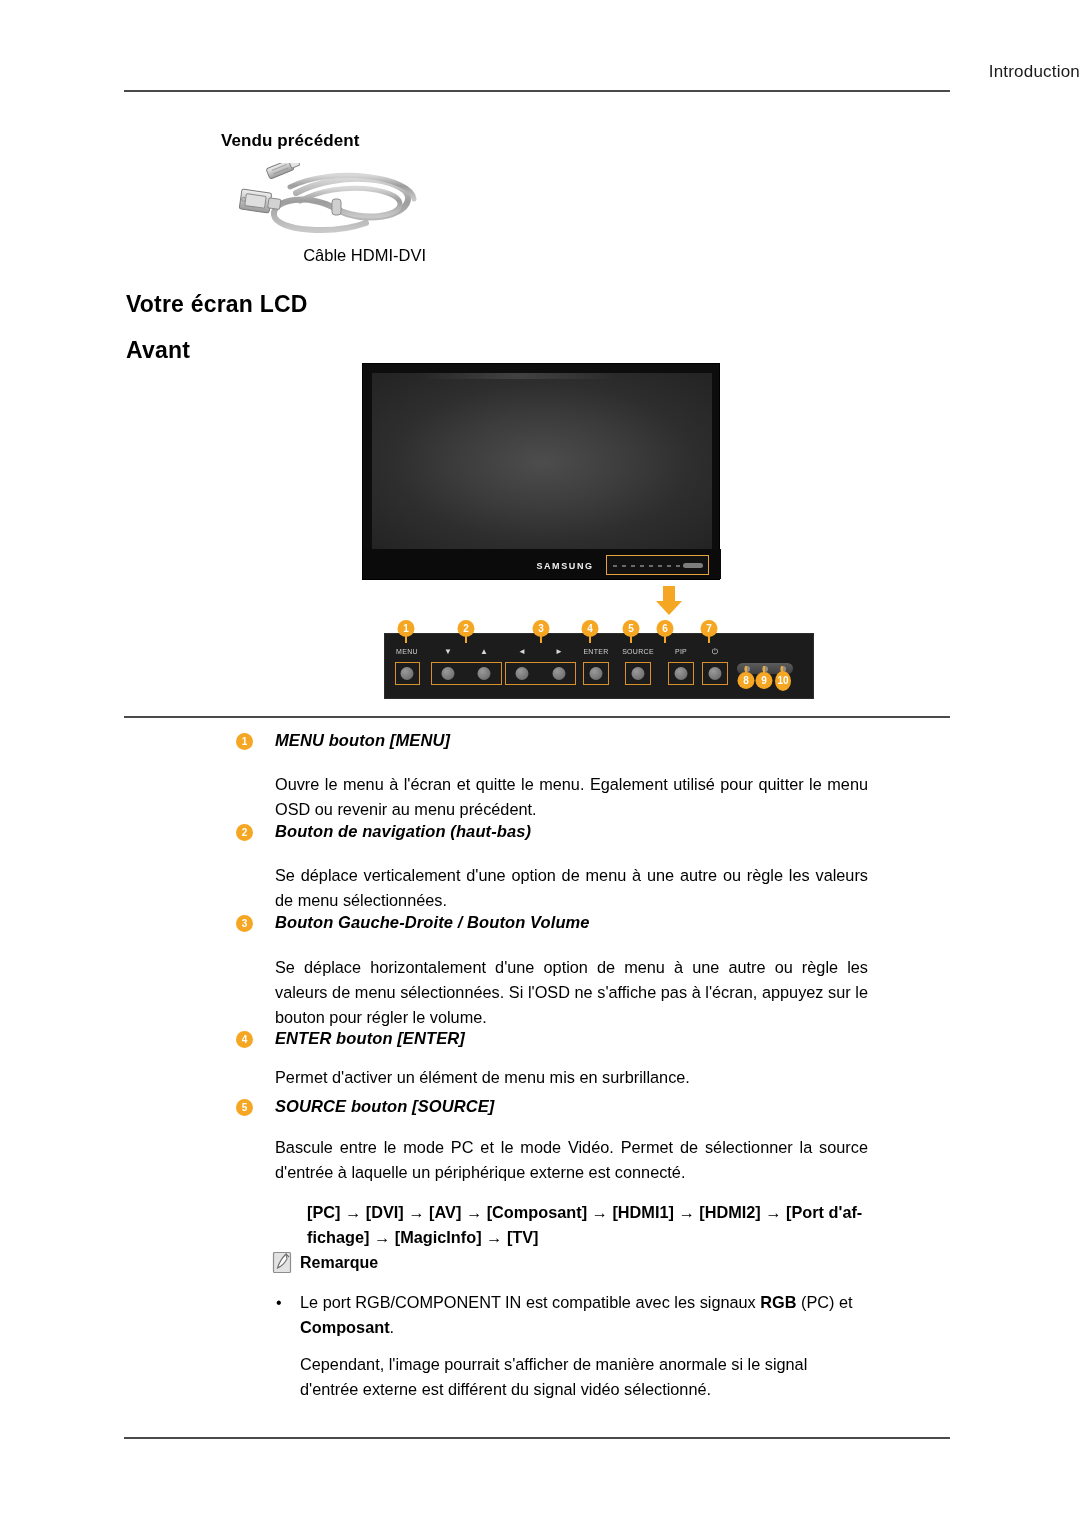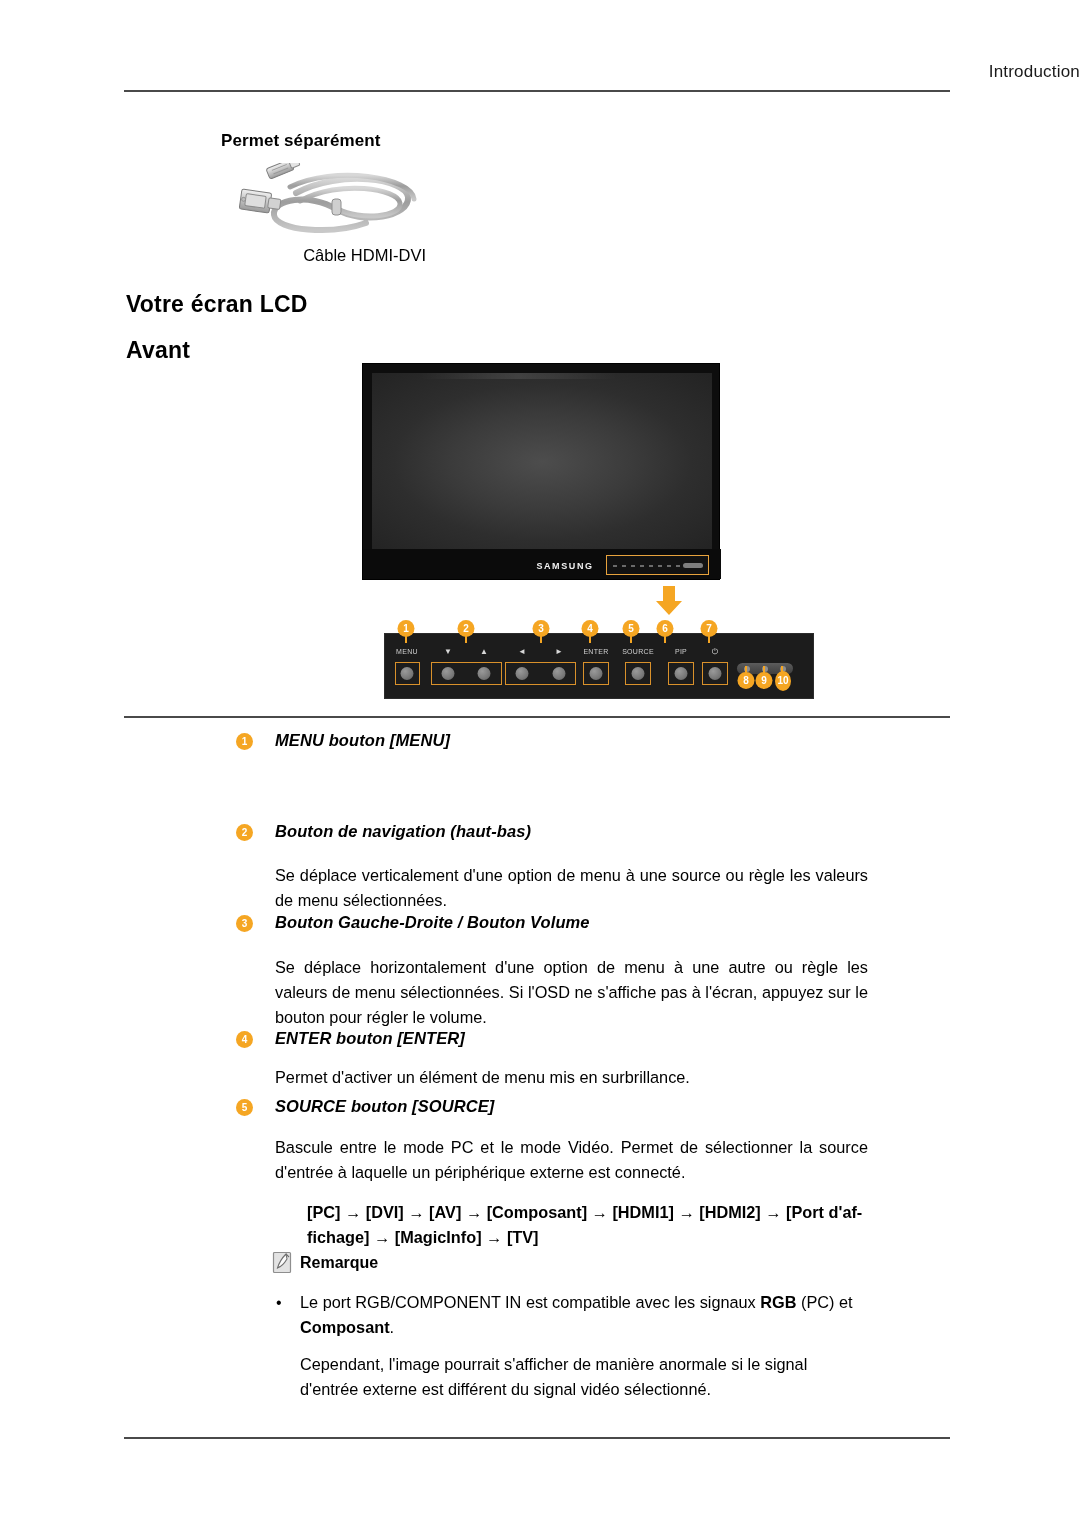--- a/index.html
+++ b/index.html
@@ -301,21 +301,21 @@
   .bullet-text b { font-weight: bold; }
 </style>
 </head>
 <body>
 
 <div class="page">
 
   <div class="header-title">Introduction</div>
   <div class="rule-top"></div>
 
-  <div class="sold-sep-title">Permet séparément</div>
+  <div class="sold-sep-title">Vendu précédent</div>
 
   <div class="cable-fig">
     <svg width="190" height="78" viewBox="0 0 190 78">
       <defs>
         <linearGradient id="cabGrad" x1="0" y1="0" x2="0" y2="1">
           <stop offset="0%" stop-color="#d8d8d8"></stop>
           <stop offset="45%" stop-color="#9d9d9d"></stop>
           <stop offset="100%" stop-color="#c8c8c8"></stop>
         </linearGradient>
         <linearGradient id="plugGrad" x1="0" y1="0" x2="0" y2="1">
@@ -426,24 +426,25 @@
   <div class="callout-line" style="left:782px; top:666px; height:11px"></div>
 
   <div class="callout" style="left:746px; top:672px">8</div>
   <div class="callout" style="left:764px; top:672px">9</div>
   <div class="callout wide" style="left:783px; top:671px">10</div>
 
   <div class="rule-mid"></div>
 
   <div class="item-num" style="top:733px">1</div>
   <div class="item-title" style="top:731px">MENU bouton [MENU]</div>
+  <div class="body-par" style="top:772px">Ouvre le menu à l'écran et quitte le menu. Egalement utilisé pour quitter le menu OSD ou revenir au menu précédent.</div>
 
   <div class="item-num" style="top:824px">2</div>
   <div class="item-title" style="top:822px">Bouton de navigation (haut-bas)</div>
-  <div class="body-par" style="top:863px">Se déplace verticalement d'une option de menu à une source ou règle les valeurs de menu sélectionnées.</div>
+  <div class="body-par" style="top:863px">Se déplace verticalement d'une option de menu à une autre ou règle les valeurs de menu sélectionnées.</div>
 
   <div class="item-num" style="top:915px">3</div>
   <div class="item-title" style="top:913px">Bouton Gauche-Droite / Bouton Volume</div>
   <div class="body-par" style="top:955px">Se déplace horizontalement d'une option de menu à une autre ou règle les valeurs de menu sélectionnées. Si l'OSD ne s'affiche pas à l'écran, appuyez sur le bouton pour régler le volume.</div>
 
   <div class="item-num" style="top:1031px">4</div>
   <div class="item-title" style="top:1029px">ENTER bouton [ENTER]</div>
   <div class="body-par nojust" style="top:1065px">Permet d'activer un élément de menu mis en surbrillance.</div>
 
   <div class="item-num" style="top:1099px">5</div>

